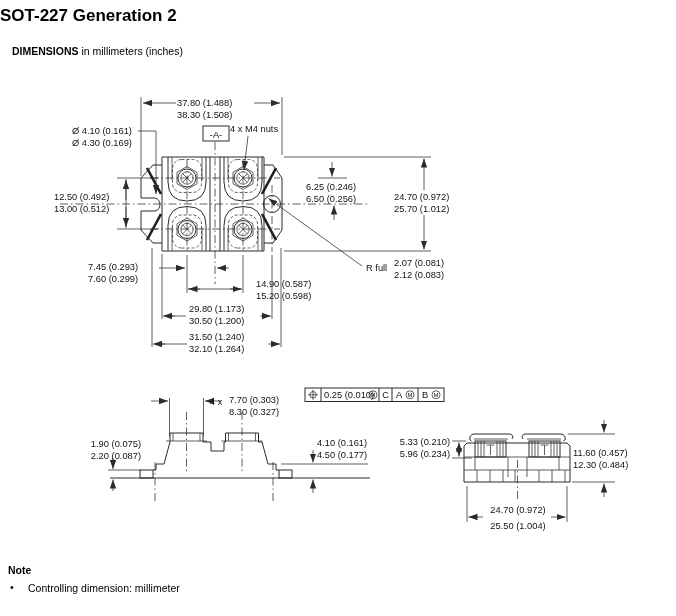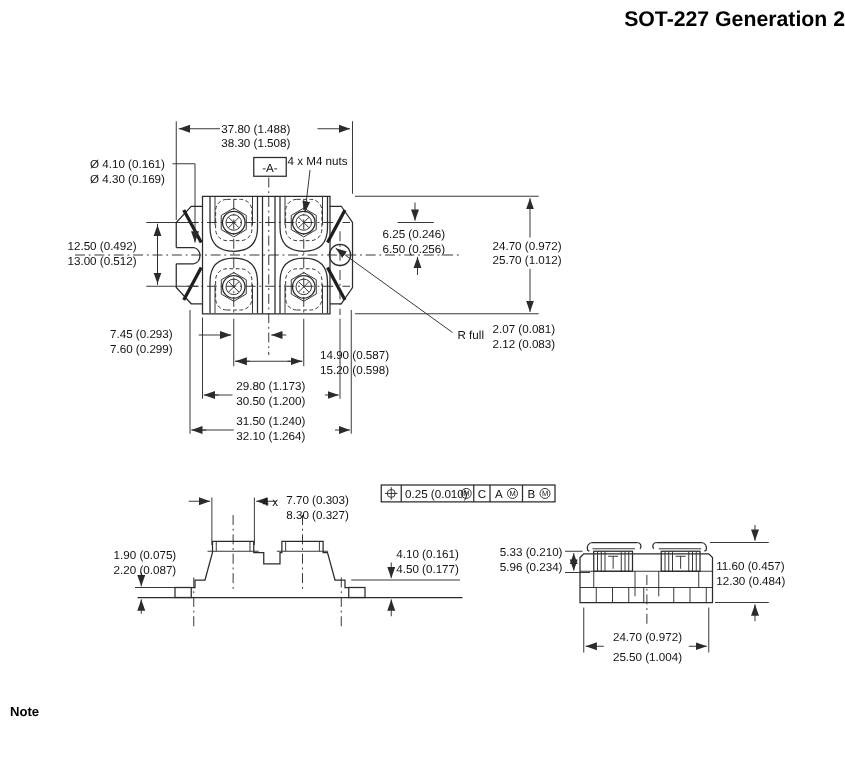--- a/index.html
+++ b/index.html
@@ -1,18 +1,18 @@
 <!DOCTYPE html>
 <html><head>
 <meta charset="utf-8">
 <style>
   html,body{margin:0;padding:0;background:#fff;}
   .page{position:relative;width:676px;height:616px;background:#fff;overflow:hidden;
         font-family:"Liberation Sans",sans-serif;color:#111;}
-  .title{position:absolute;top:6px;left:0;width:676px;text-align:right;
+  .title{position:absolute;top:6px;left:0;width:676px;text-align:left;
          font-size:17px;font-weight:bold;color:#000;}
   .subtitle{position:absolute;top:45px;left:12px;font-size:10.5px;color:#000;}
   .subtitle .b{font-weight:bold;}
   .note{position:absolute;top:564px;left:8px;font-size:10.5px;color:#000;}
   .note .b{font-weight:bold;margin-bottom:6px;}
   .note-item{margin-top:5px;padding-left:20px;position:relative;}
   .note-item::before{content:"\2022";position:absolute;left:2px;top:-1px;}
   svg{position:absolute;top:0;left:0;}
   .ln{stroke:#2b2b2b;fill:none;stroke-width:1;}
   .tn{stroke:#2b2b2b;fill:none;stroke-width:.75;}
@@ -22,20 +22,21 @@
   svg text{font-family:"Liberation Sans",sans-serif;font-size:9.3px;fill:#111;stroke:none;}
   .ta-e{text-anchor:end;} .ta-m{text-anchor:middle;}
   .fcf-m{font-size:6px;text-anchor:middle;}
 </style>
 </head>
 <body>
 
 <div class="page">
 
   <div class="title">SOT-227 Generation 2</div>
+  <div class="subtitle"><span class="b">DIMENSIONS</span><span> in millimeters (inches)</span></div>
 
   <svg width="676" height="616" viewBox="0 0 676 616">
     <defs>
       <marker id="arr" markerUnits="userSpaceOnUse" markerWidth="11" markerHeight="8" refX="9" refY="4" orient="auto">
         <path d="M0,0.8 L9,4 L0,7.2 Z" fill="#2b2b2b"></path>
       </marker>
 
       <g id="term">
         <path class="ln" d="M-19,-21 V4 Q-19,23 0,23 Q19,23 19,4 V-21"></path>
         <line class="tn" x1="-15" y1="-21" x2="-15" y2="2"></line>
@@ -331,15 +332,16 @@
         <line class="tn" x1="483" y1="517" x2="468.5" y2="517" marker-end="url(#arr)"></line>
         <line class="tn" x1="551" y1="517" x2="565.5" y2="517" marker-end="url(#arr)"></line>
         <text class="ta-m" x="518" y="513">24.70 (0.972)</text>
         <text class="ta-m" x="518" y="529">25.50 (1.004)</text>
       </g>
     </g>
   </svg>
 
   <div class="note">
     <div class="b">Note</div>
+    <div class="note-item">Controlling dimension: millimeter</div>
   </div>
 
 </div>
 
 </body></html>

